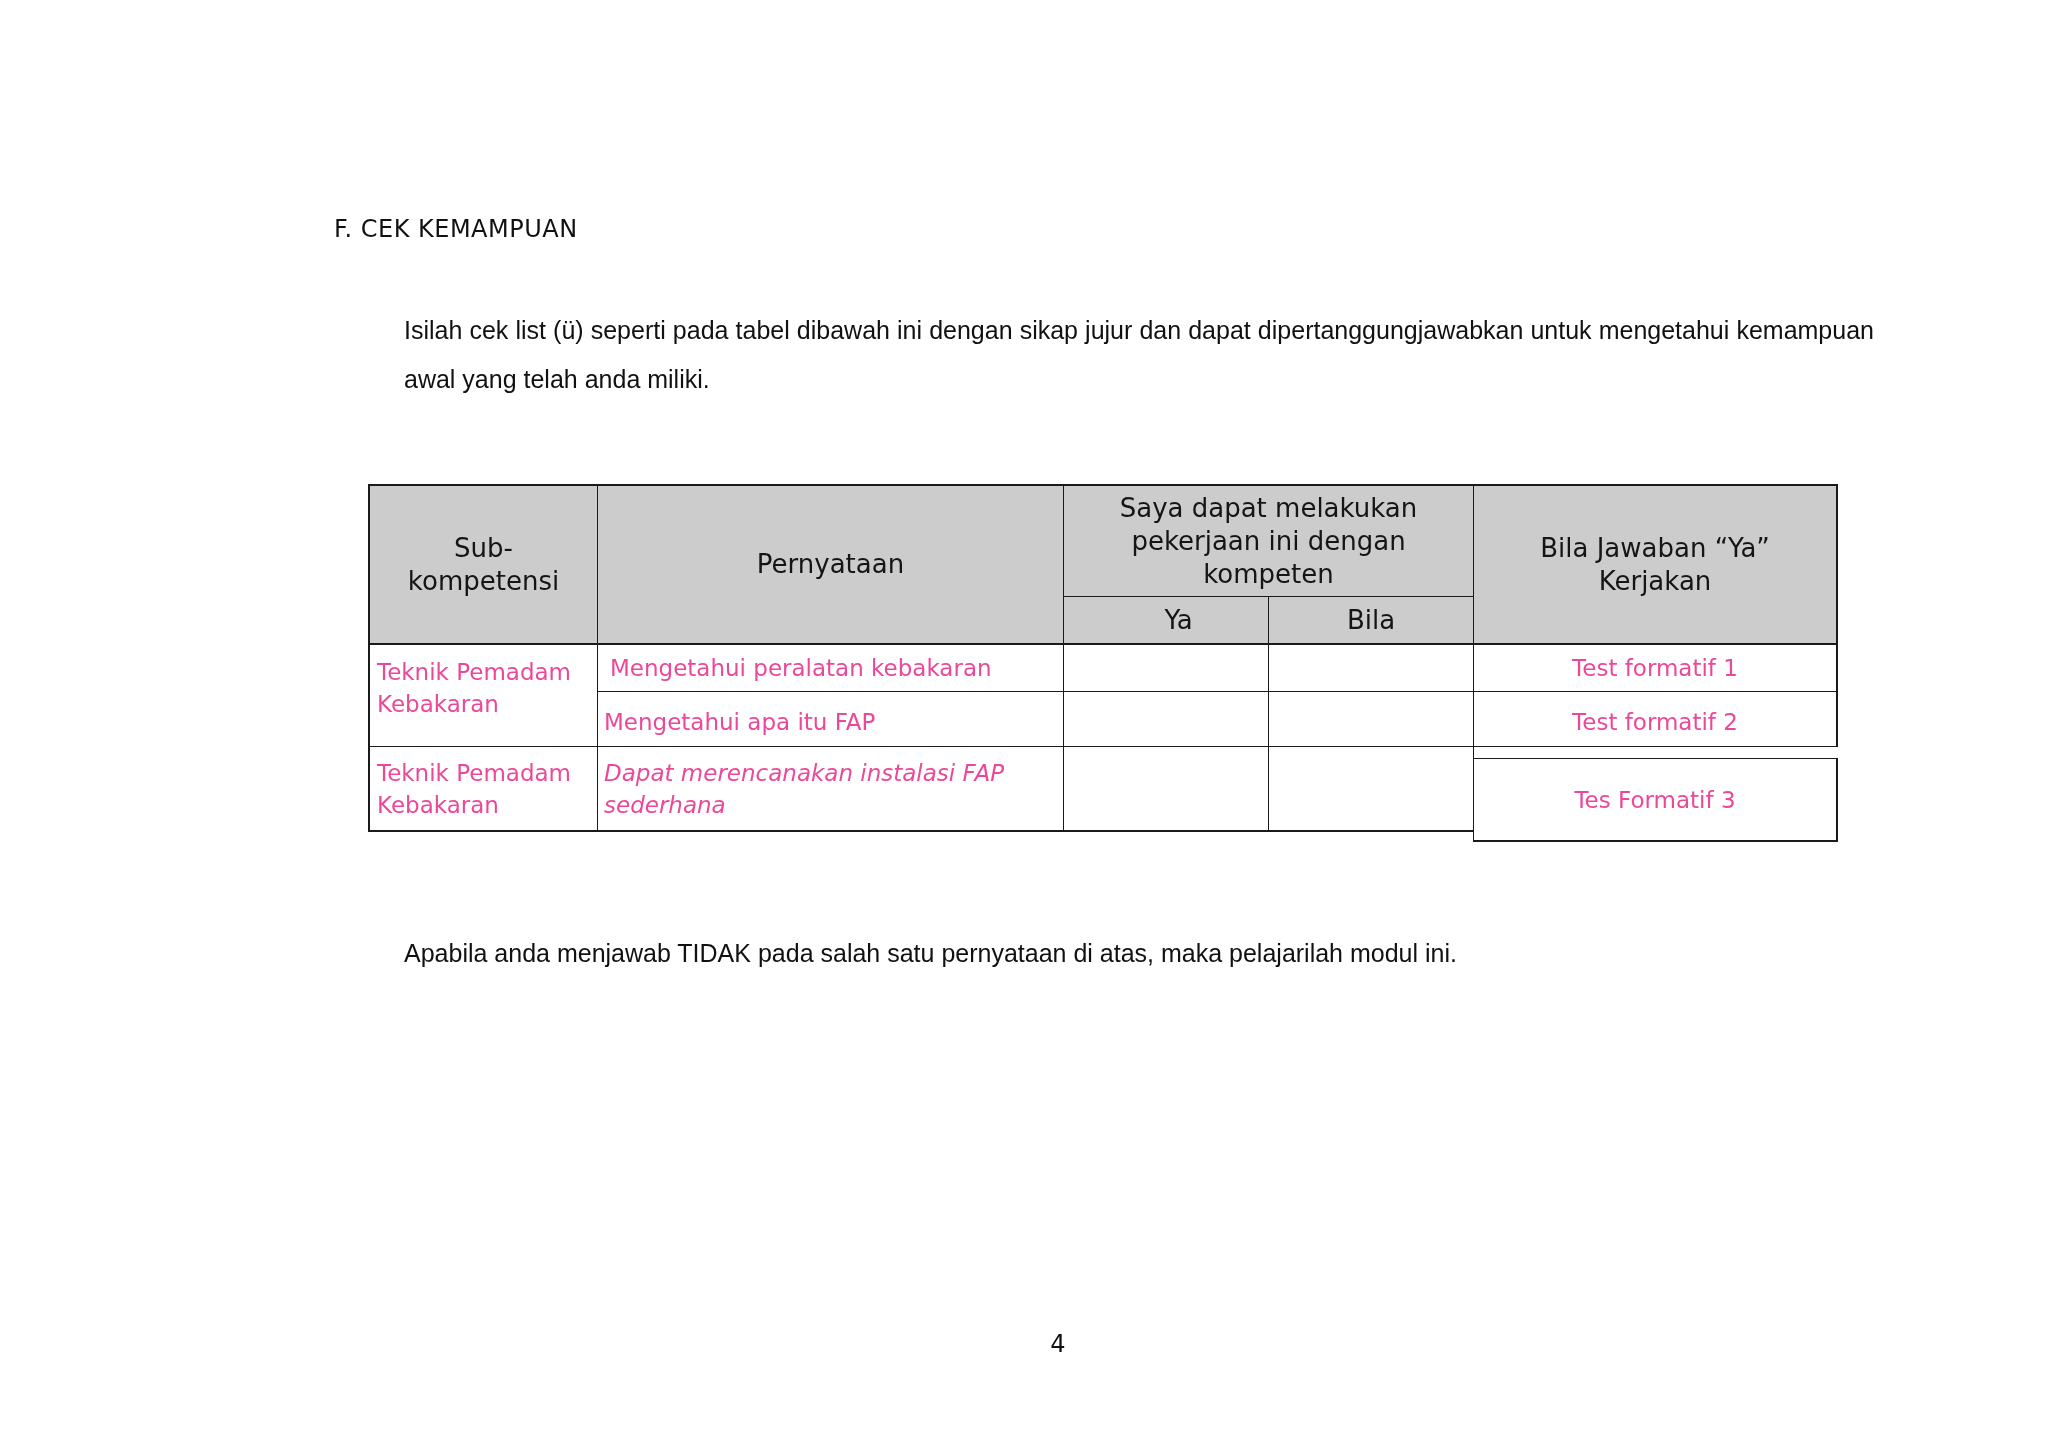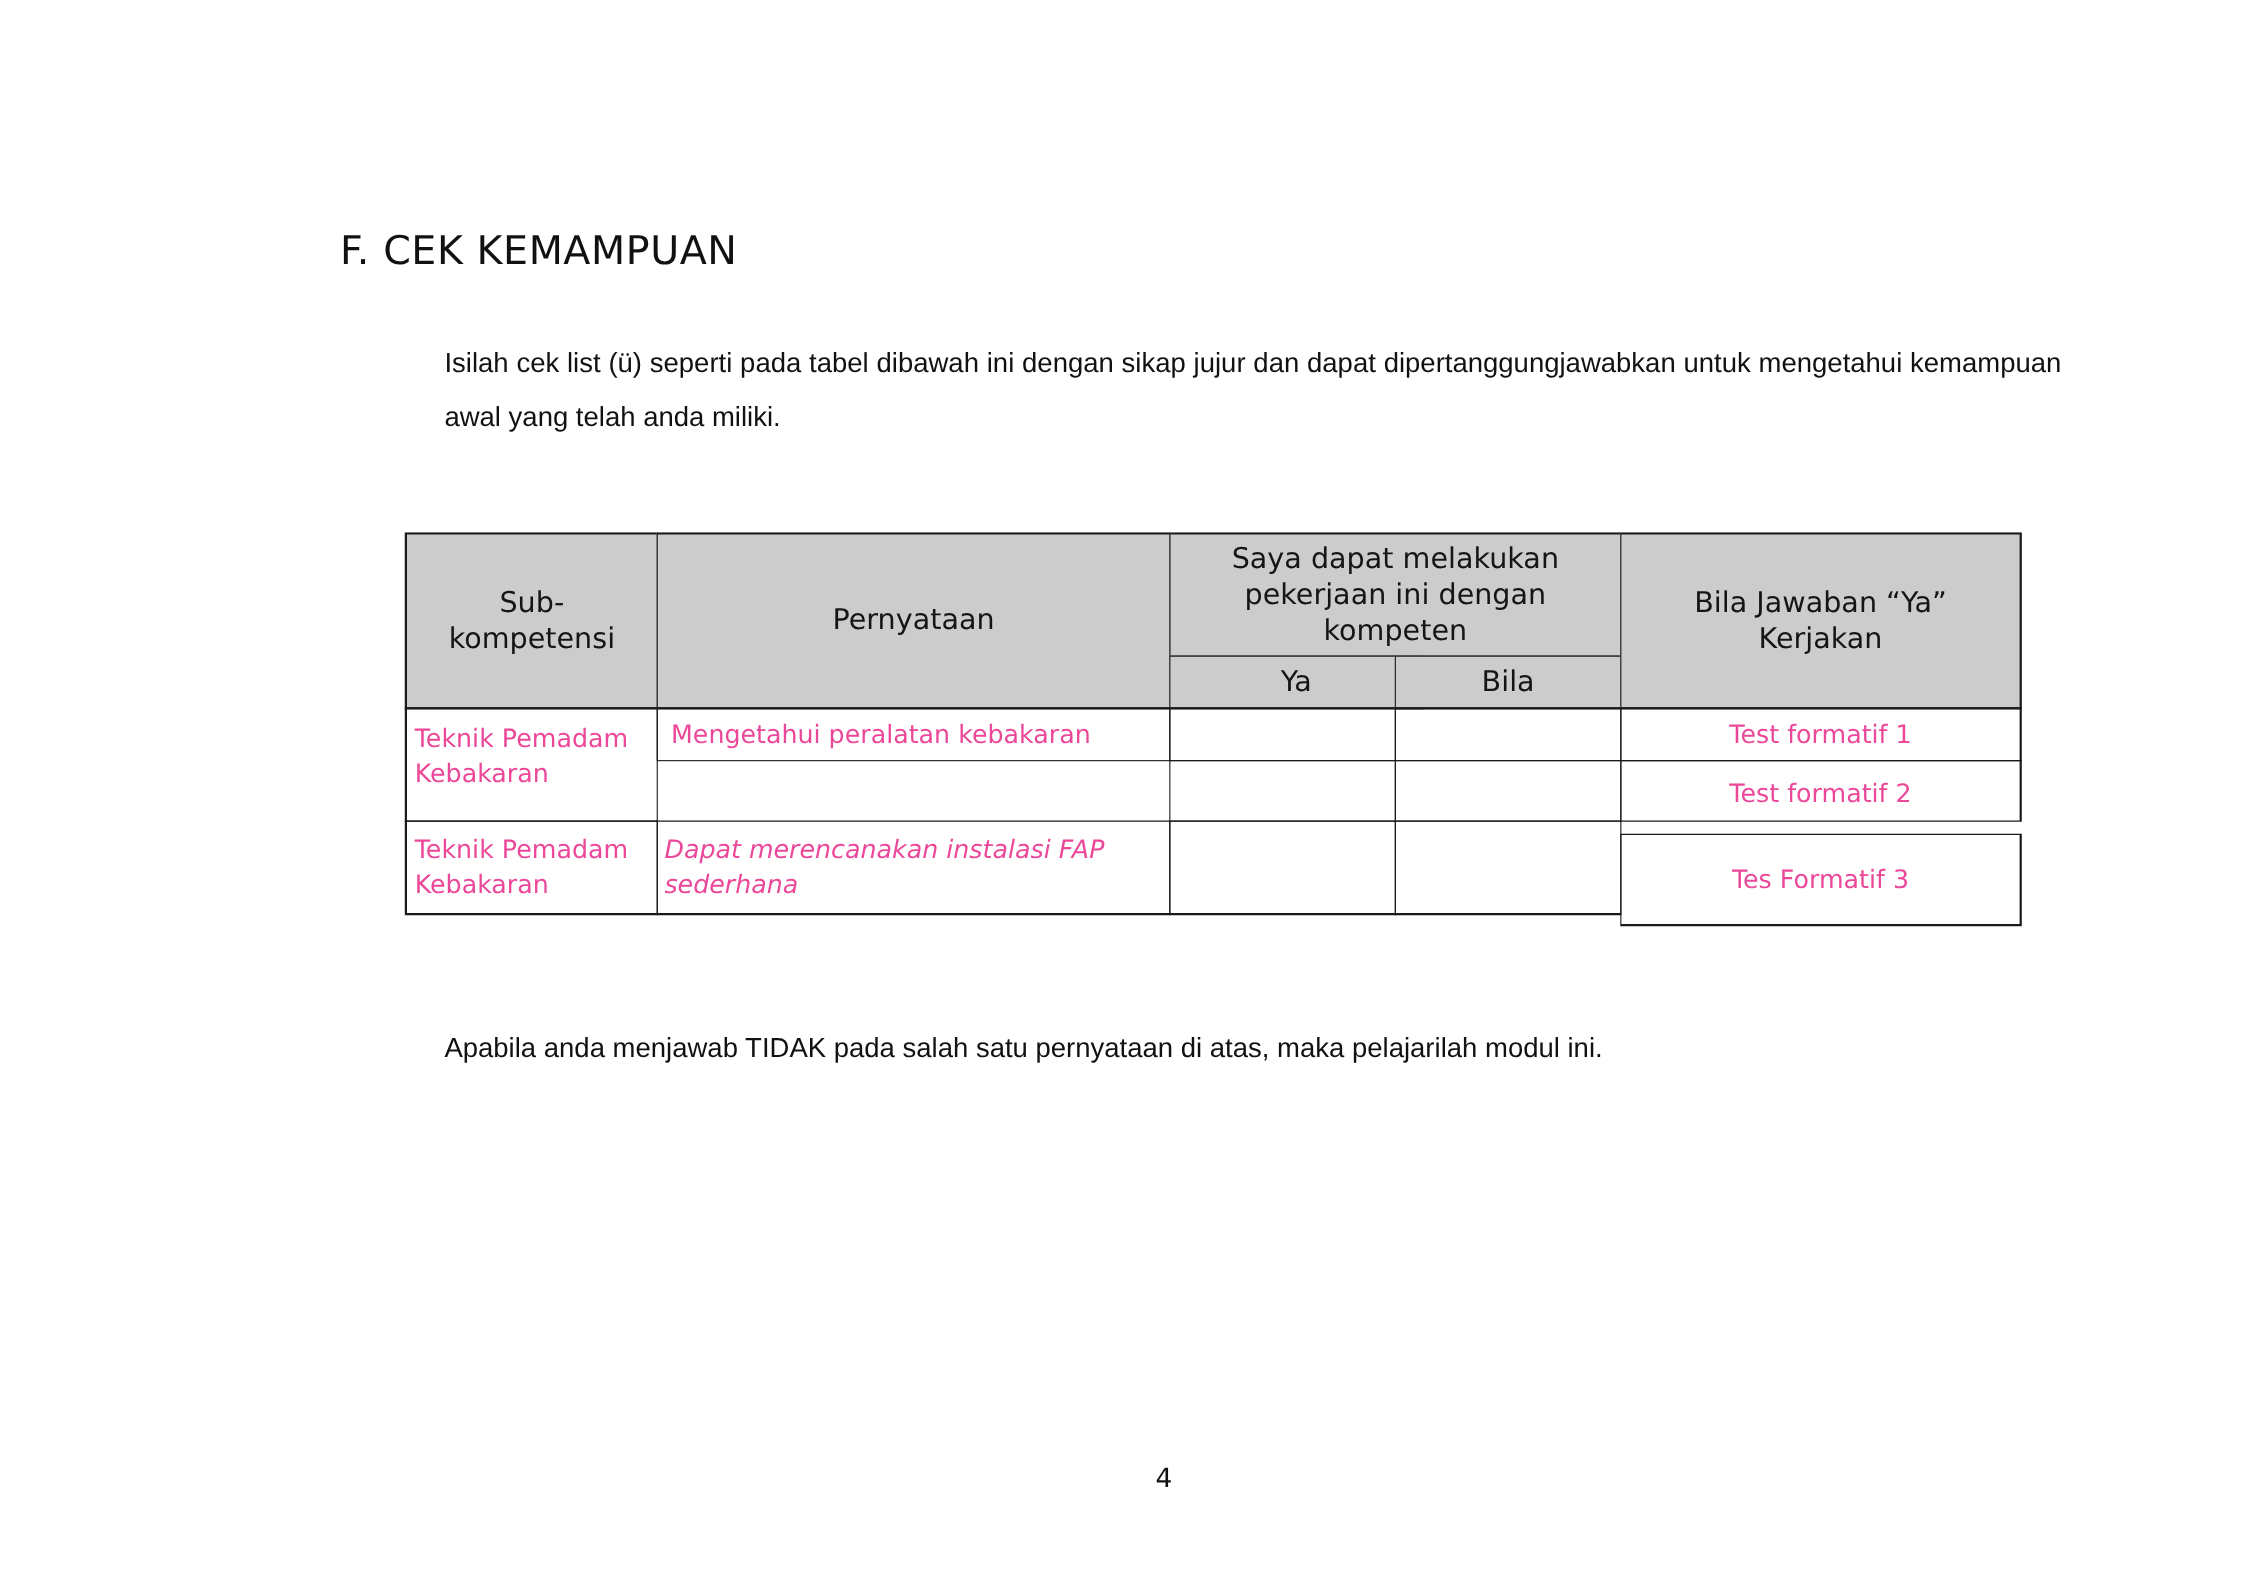--- a/index.html
+++ b/index.html
@@ -10,24 +10,24 @@
   body {
     width: 2048px;
     height: 1448px;
     position: relative;
     overflow: hidden;
     color: #111111;
     font-family: "DejaVu Sans", sans-serif;
   }
   .heading {
     position: absolute;
-    left: 309px;
+    left: 334px;
     top: 209px;
     font-family: "DejaVu Sans", sans-serif;
-    font-size: 36px;
+    font-size: 24px;
     line-height: 40px;
     letter-spacing: 0.5px;
     white-space: nowrap;
   }
   .para {
     position: absolute;
     left: 368px;
     width: 1470px;
     font-family: "Liberation Sans", sans-serif;
     font-size: 25px;
@@ -148,20 +148,23 @@
     <div class="cell check-cell" style="left:695px;top:159px;width:206px;height:49px;">
       <div class="body-text center"></div>
     </div>
     <div class="cell check-cell" style="left:900px;top:159px;width:206px;height:49px;">
       <div class="body-text center"></div>
     </div>
     <div class="cell outer-right" style="left:1105px;top:159px;width:365px;height:49px;">
       <div class="body-text center">Test formatif 1</div>
     </div>
 
+    <div class="cell" style="left:229px;top:207px;width:467px;height:56px;">
+      <div class="body-text" style="padding-left:6px;padding-top:6px;">Mengetahui apa itu FAP</div>
+    </div>
     <div class="cell check-cell" style="left:695px;top:207px;width:206px;height:56px;">
       <div class="body-text center"></div>
     </div>
     <div class="cell check-cell" style="left:900px;top:207px;width:206px;height:56px;">
       <div class="body-text center"></div>
     </div>
     <div class="cell outer-right" style="left:1105px;top:207px;width:365px;height:56px;">
       <div class="body-text center" style="padding-top:6px;">Test formatif 2</div>
     </div>
 

